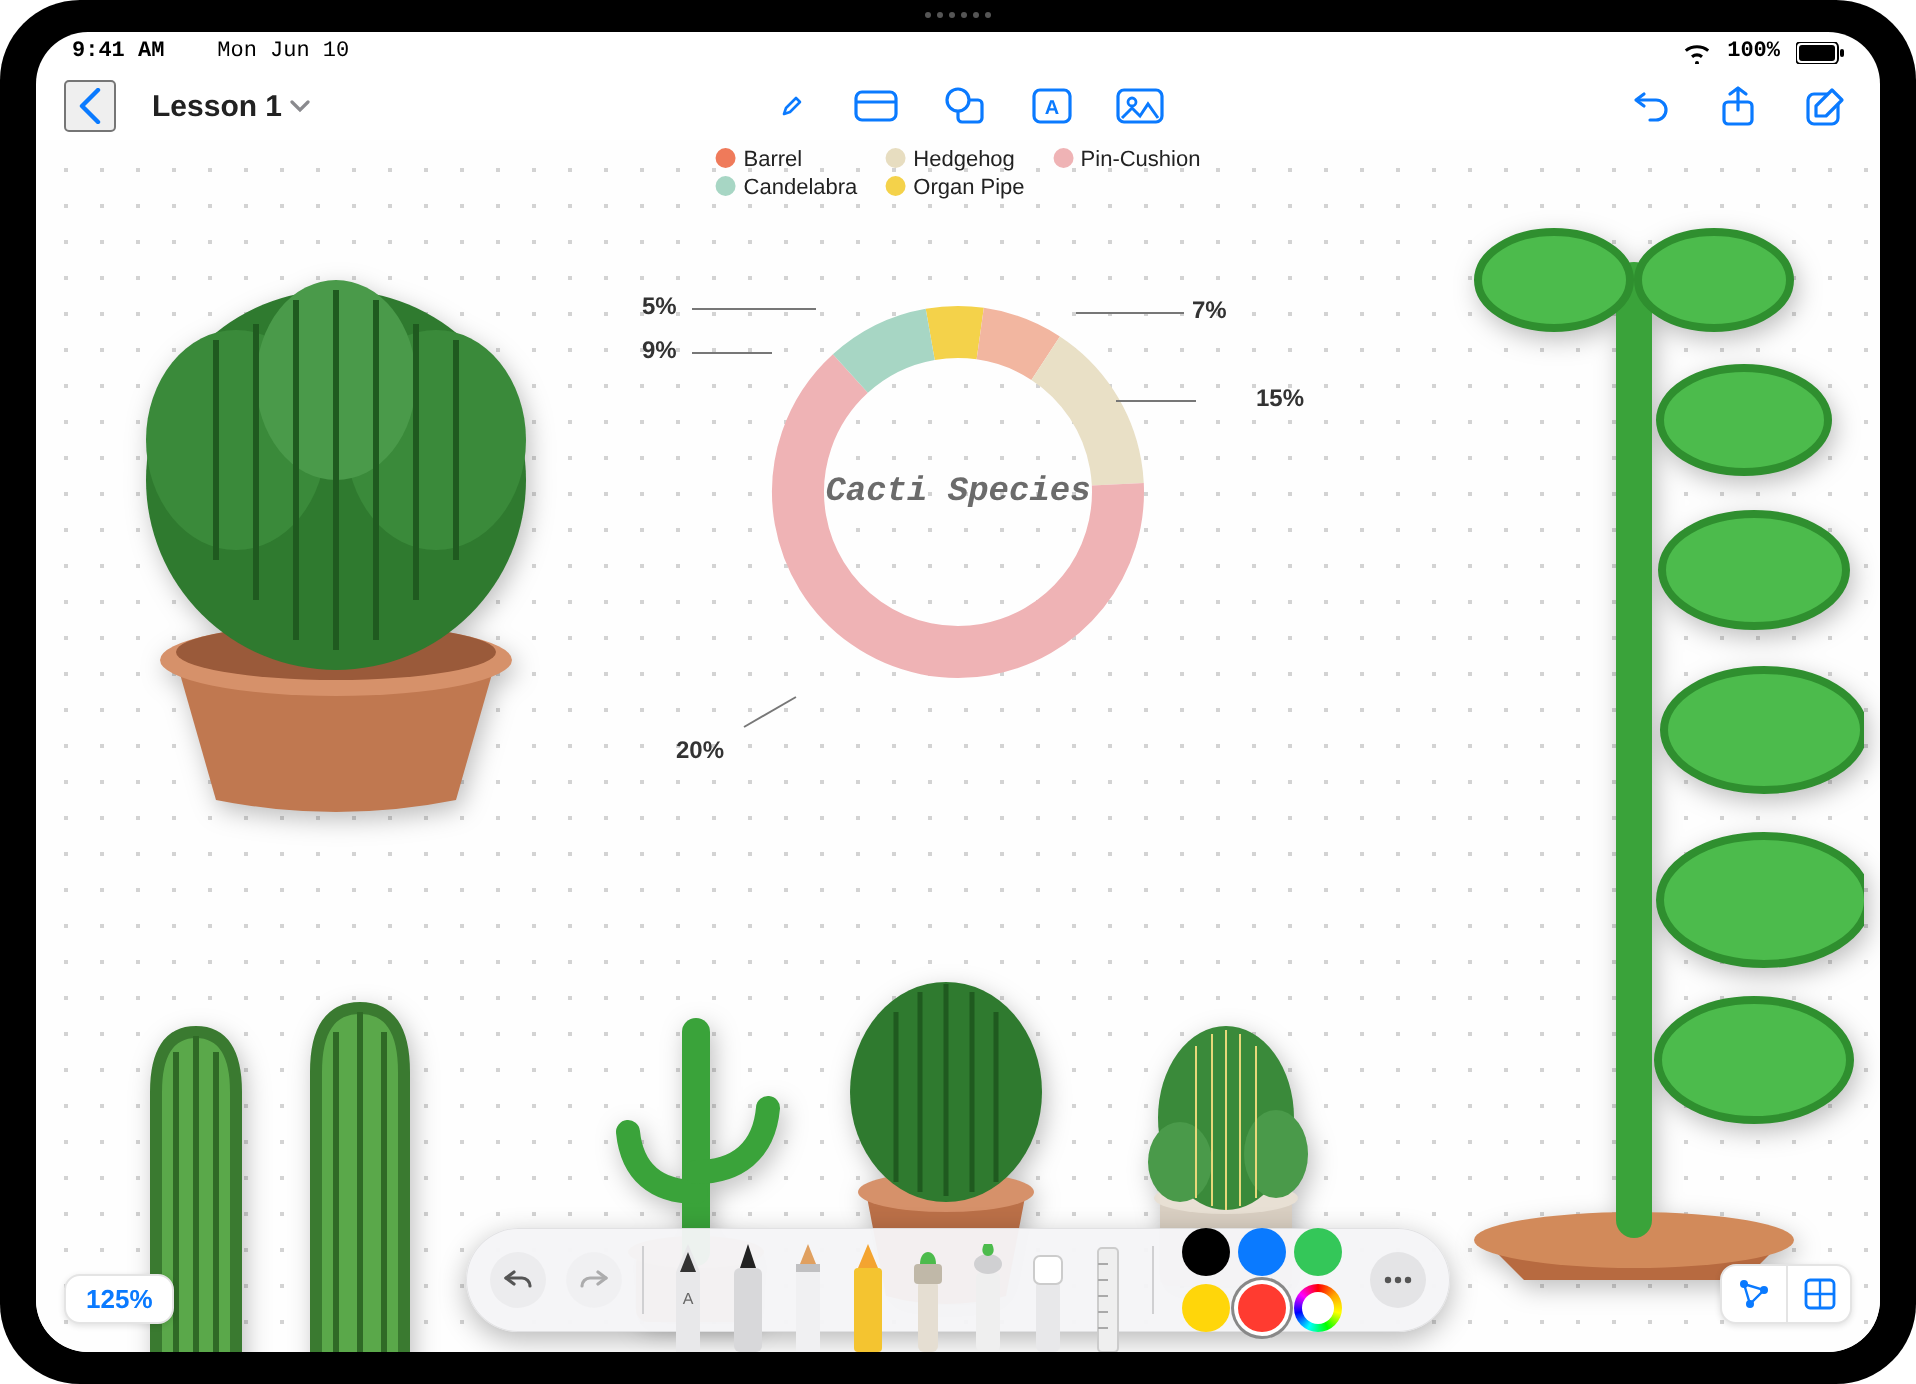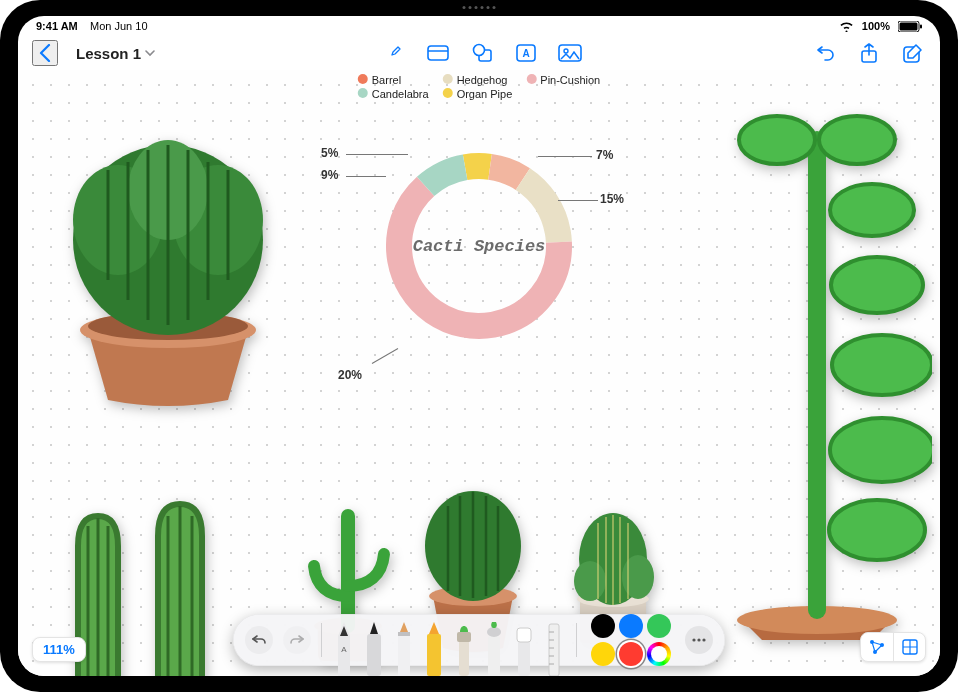--- a/index.html
+++ b/index.html
@@ -7,30 +7,30 @@
   .device {
     width: 958px; height: 692px; background: #000; border-radius: 40px; position: relative;
     padding: 16px 18px 16px 18px;
   }
   .screen {
     width: 100%; height: 100%; background: #fff; border-radius: 26px; position: relative; overflow: hidden;
   }
   
   .statusbar {
     height: 20px; display: flex; justify-content: space-between; align-items: center;
-    padding: 0 18px; font-size: 11px; font-weight: 600; color: #000;
+    padding: 0 18px; font-size: 11px; font-weight: 600; color: #000; font-family: Liberation Mono, monospace;
   }
   .statusbar .right { display: flex; align-items: center; gap: 8px; }
   .wifi svg, .batt svg { display: block; }
   
   .navbar {
     height: 34px; display: flex; align-items: center; justify-content: space-between;
     padding: 0 14px;
   }
-  .navbar .left, .navbar .center, .navbar .right { display: flex; gap: 18px; }
+  .navbar .left, .navbar .center, .navbar .right { display: flex; align-items: center; gap: 18px; }
   .navbar .left .back { color: #0a7aff; display:flex; align-items:center; gap:4px; }
   .navbar .title { font-size: 15px; font-weight: 600; color:#222; display:flex; align-items:center; gap:4px;}
   .navbar .center button, .navbar .right button { background:none; border:none; padding:0; }
   .icon-btn { width:26px; height:26px; display:flex; align-items:center; justify-content:center; color:#0a7aff; }
   .icon-btn.circled { border:1.6px solid #0a7aff; border-radius:50%; font-size:13px; width:22px; height:22px;}
   
   .canvas {
     position: absolute; left:0; right:0; top:54px; bottom:0;
     background-image: radial-gradient(circle, #d3d3d3 1.1px, transparent 1.1px);
     background-size: 18px 18px;
@@ -245,21 +245,21 @@
         </svg>
         <div class="center-label">Cacti Species</div>
       </div>
 
       <span class="pct-label" style="top:76px; left:303px;">5%</span>
       <div class="pct-line" style="top:84px; left:328px; width:62px;"></div>
       <span class="pct-label" style="top:98px; left:303px;">9%</span>
       <div class="pct-line" style="top:106px; left:328px; width:40px;"></div>
       <span class="pct-label" style="top:78px; left:578px;">7%</span>
       <div class="pct-line" style="top:86px; left:520px; width:54px;"></div>
-      <span class="pct-label" style="top:122px; left:582px;text-align:right;">15%</span>
+      <span class="pct-label" style="top:122px; left:610px;text-align:right;">15%</span>
       <div class="pct-line" style="top:130px; left:540px; width:40px;"></div>
       <span class="pct-label" style="top:298px; left:320px;">20%</span>
       <div class="pct-line" style="top:293px; left:354px; width:30px; transform:rotate(-30deg); transform-origin:left center;"></div>
 
       <div class="img" style="top:30px; left:30px; width:240px; height:310px;">
         <svg viewBox="0 0 240 310" width="240" height="310">
 
           <path d="M40 230 L200 230 L180 300 Q120 312 60 300 Z" fill="#c07850"></path>
           <ellipse cx="120" cy="230" rx="88" ry="18" fill="#d6916a"></ellipse>
           <ellipse cx="120" cy="226" rx="80" ry="14" fill="#9a5a3a"></ellipse>
@@ -351,21 +351,21 @@
             <line x1="50" y1="42" x2="50" y2="118"></line>
               <line x1="58" y1="36" x2="58" y2="122"></line>
             <line x1="65" y1="34" x2="65" y2="124"></line>
               <line x1="72" y1="36" x2="72" y2="122"></line>
             <line x1="80" y1="42" x2="80" y2="118"></line>
           </g>
         </svg>
       </div>
 
       <div class="zoom">
-        <span>111%</span>
+        <span>125%</span>
       </div>
 
       <div class="br-controls">
         <button>
           <svg width="16" height="16" viewBox="0 0 16 16">
               <circle cx="3" cy="3" r="2" fill="#0a7aff"></circle>
               <circle cx="13" cy="6" r="2" fill="#0a7aff"></circle>
               <circle cx="6" cy="13" r="2" fill="#0a7aff"></circle>
               <path d="M3 3L13 6 6 13z" fill="none" stroke="#0a7aff" stroke-width="1.2"></path>
             </svg>

